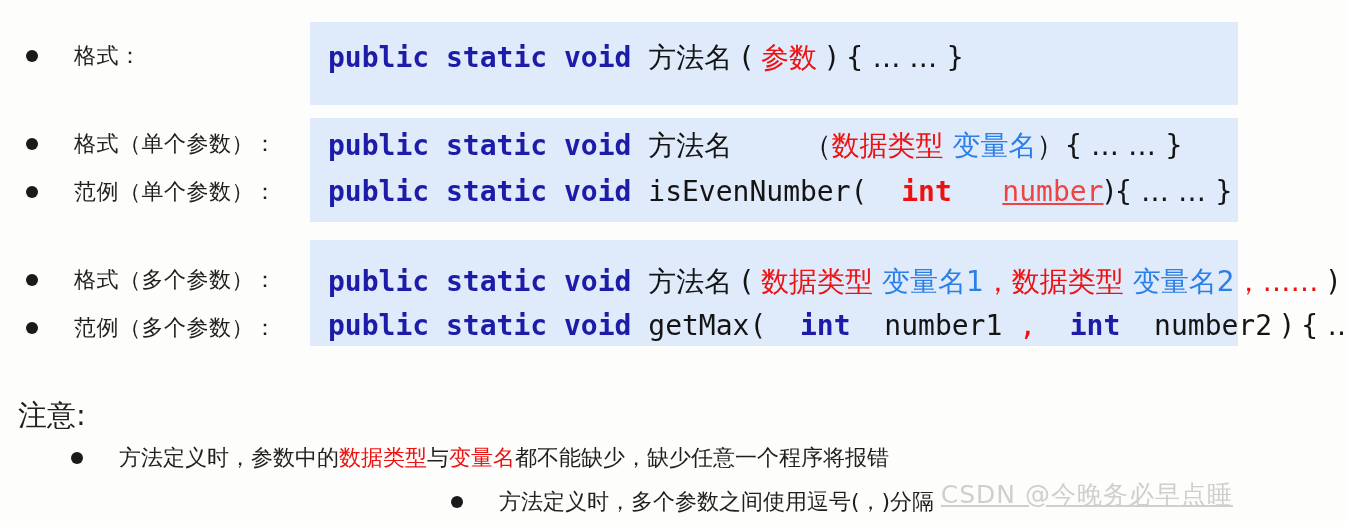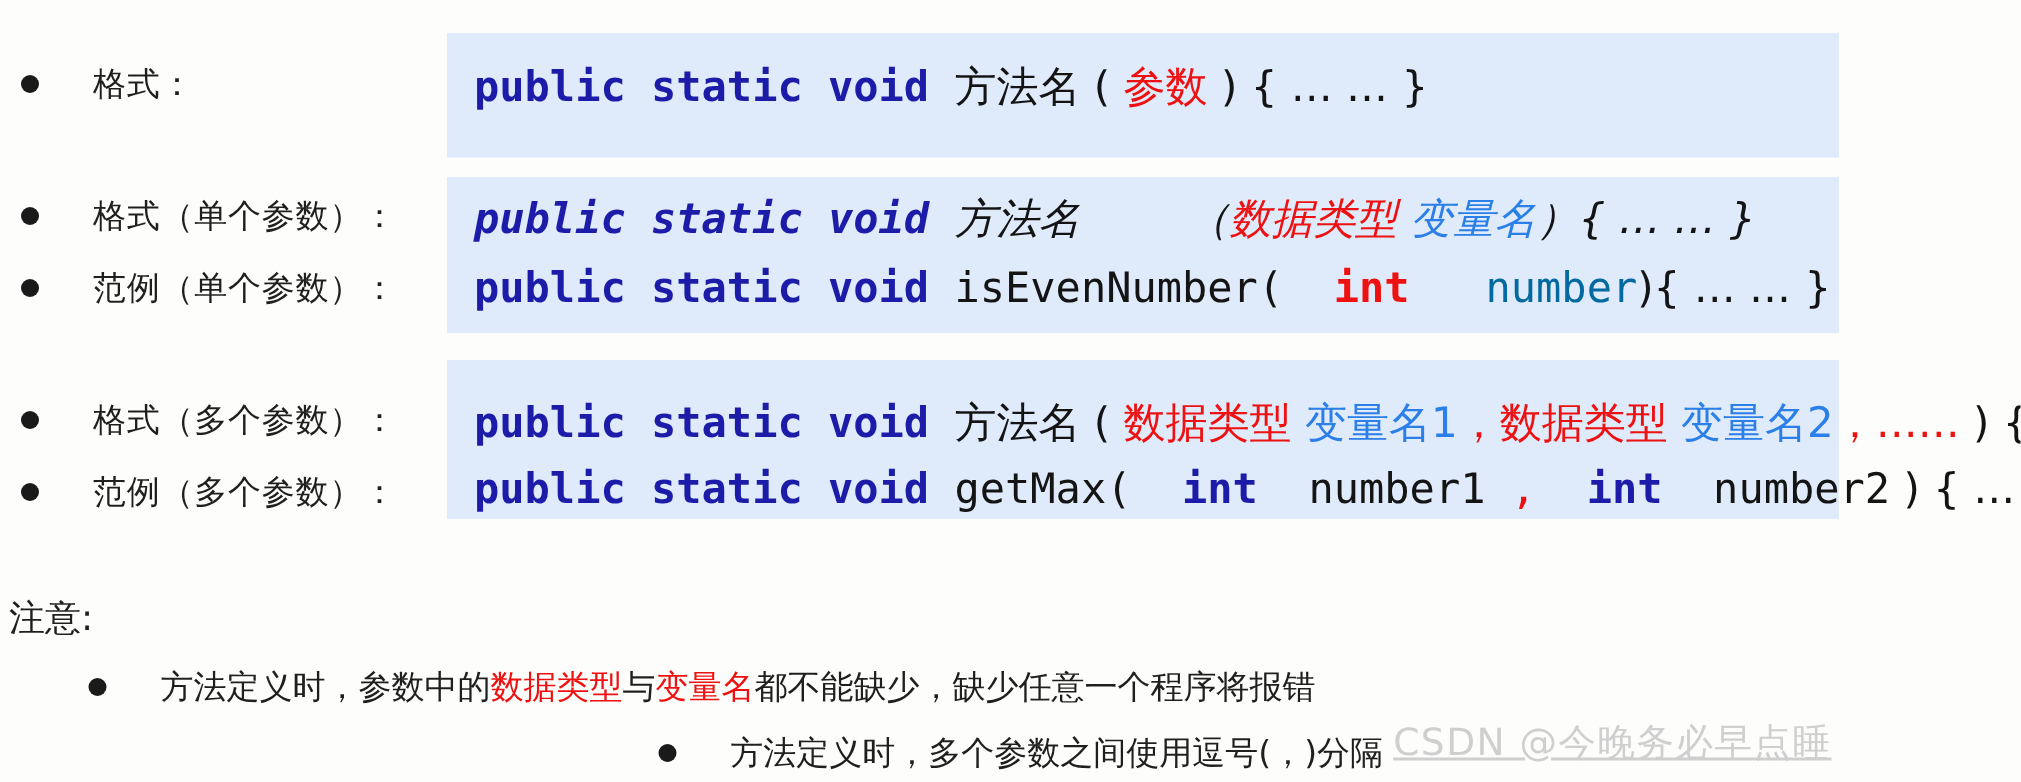--- a/index.html
+++ b/index.html
@@ -12,20 +12,21 @@
     background: #fdfdfb;
     font-family: "Liberation Sans", "DejaVu Sans", sans-serif;
     overflow: hidden;
     position: relative;
   }
 
   .slide {
     position: relative;
     width: 1233px;
     height: 521px;
+    margin-left: 12px;
   }
 
   
   .code-panel {
     position: absolute;
     left: 298px;
     right: 7px;
     background: #dfeafa;
     box-sizing: border-box;
   }
@@ -69,21 +70,21 @@
     position: absolute;
     left: 316px;
     white-space: pre;
     font-family: "DejaVu Sans Mono", "Liberation Mono", monospace;
     font-size: 28px;
     line-height: 40px;
     height: 40px;
     color: #141414;
   }
   #code-1 { top: 38px; }
-  #code-2 { top: 126px; font-style: italic; }
+  #code-2 { top: 126px; }
   #code-3 { top: 172px; }
   #code-4 { top: 262px; }
   #code-5 { top: 306px; }
 
   .kw {
     color: #1c1ca8;
     font-weight: bold;
   }
   .han {
     font-family: "DejaVu Sans", "Liberation Sans", sans-serif;
@@ -101,33 +102,34 @@
     font-weight: normal;
   }
   .red {
     color: #ee1111;
     font-weight: bold;
   }
   .red-thin {
     color: #ee1111;
   }
   .blue-id {
-    color: #0369a1;
+    color: #ef4444;
+    text-decoration: underline;
   }
   .punc {
     font-family: "DejaVu Sans", "Liberation Sans", sans-serif;
     color: #141414;
   }
 
   
   #notes-title {
     position: absolute;
     left: 6px;
     top: 396px;
-    font-size: 24px;
+    font-size: 29px;
     color: #1f1f1f;
     font-family: "DejaVu Sans", "Liberation Sans", sans-serif;
   }
   .note-row {
     position: absolute;
     left: 0;
     display: flex;
     align-items: center;
     height: 40px;
     width: 1347px;

